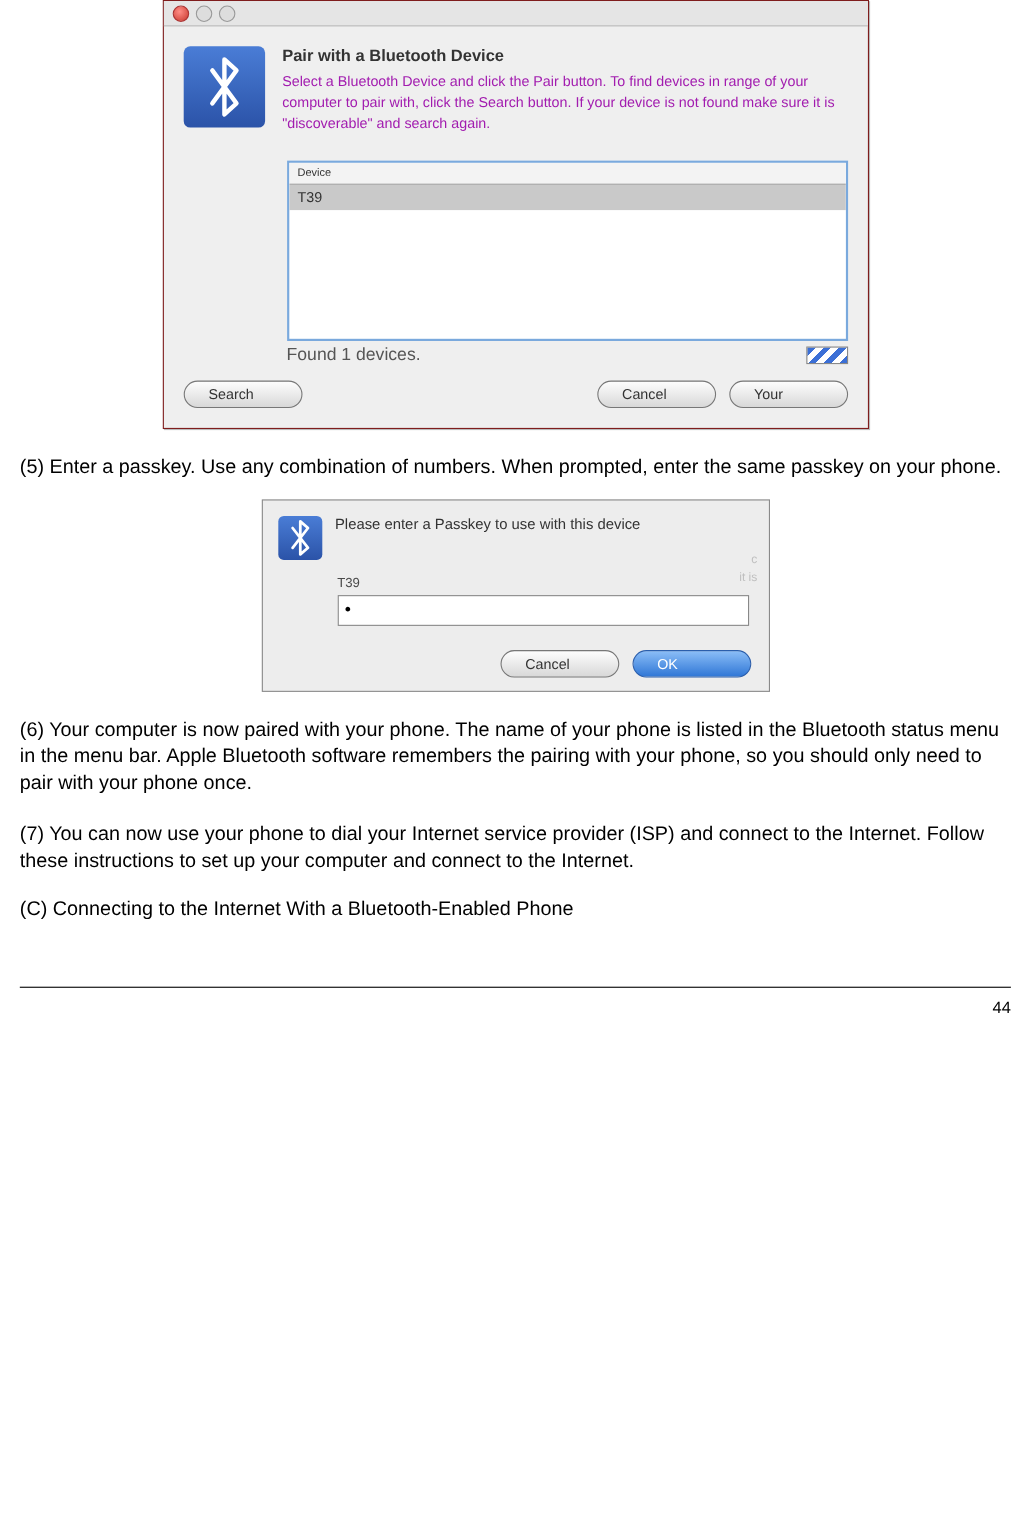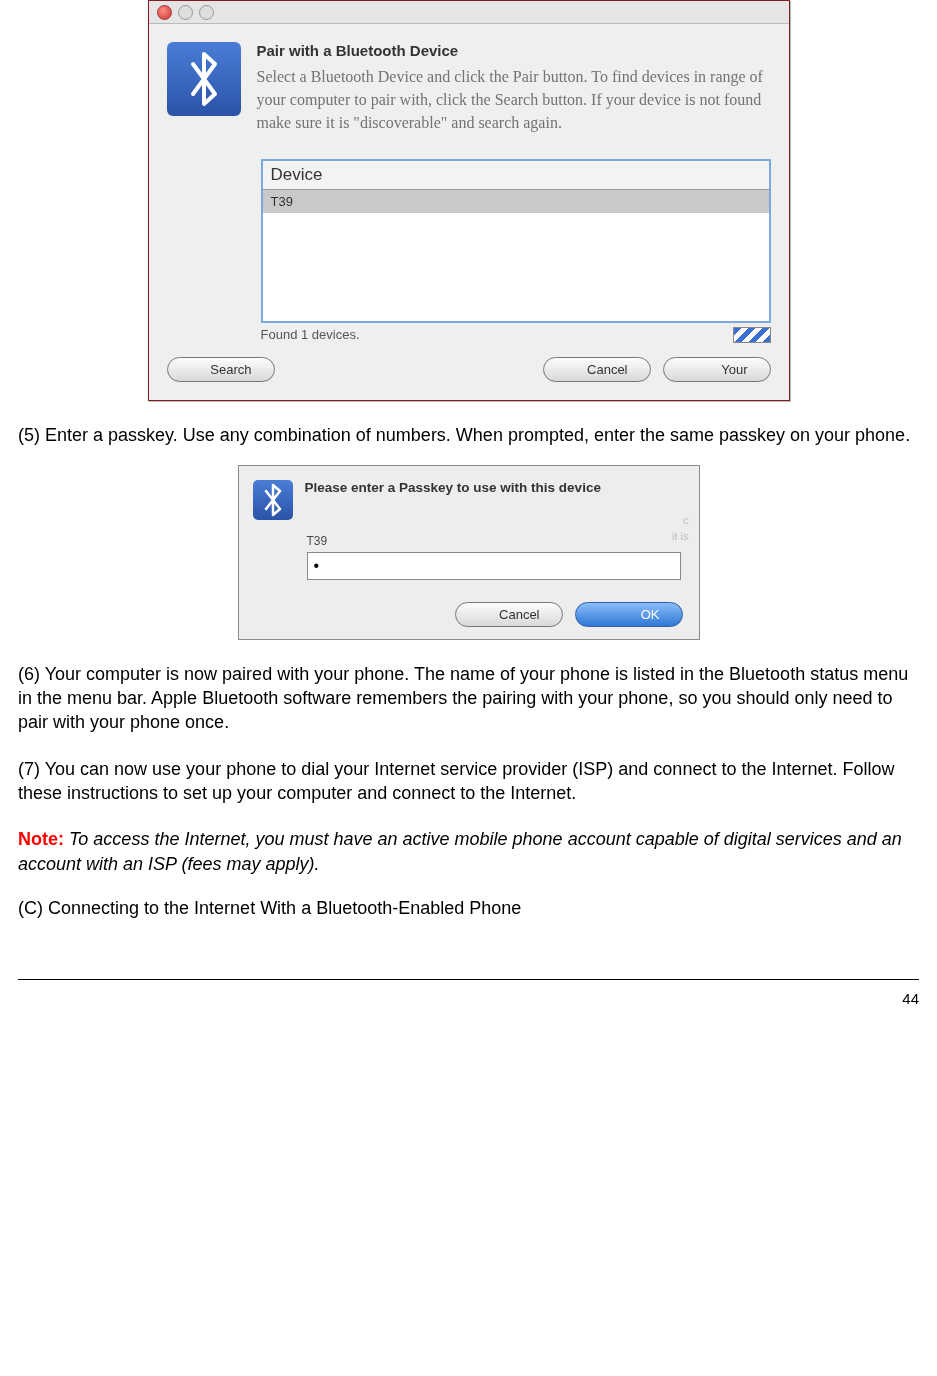--- a/index.html
+++ b/index.html
@@ -81,53 +81,53 @@
   .bt-icon svg { position:absolute; top:8px; left:16px; }
   .dlg1-text { flex:1; }
   .dlg1-title {
     font-family: "Lucida Grande", Verdana, sans-serif;
     font-weight: bold;
     font-size: 15px;
     margin-bottom: 6px;
     color: #333;
   }
   .dlg1-desc, .dlg2-desc {
-    font-family: Liberation Serif, serif;
-    font-size: 16px;
-    color: #737373;
+    font-family: Liberation Sans, sans-serif;
+    font-size: 13px;
+    color: #a21caf;
     line-height: 1.45;
   }
   .dev-box {
     margin: 14px 18px 4px 112px;
     border: 2px solid #7aa9dd;
     background: #fff;
     height: 160px;
     overflow: hidden;
   }
   .dev-header {
     font-family: "Lucida Grande", Verdana, sans-serif;
-    font-size: 17px;
+    font-size: 10px;
     padding: 4px 8px;
     border-bottom: 1px solid #999;
     background: #f3f3f3;
     color:#333;
   }
   .dev-row {
     font-family: "Lucida Grande", Verdana, sans-serif;
     font-size: 13px;
     padding: 4px 8px;
     background: #c9c9c9;
     color:#333;
   }
   .found-row {
     display:flex;
     align-items:center;
     margin: 4px 18px 10px 112px;
     font-family: "Lucida Grande", Verdana, sans-serif;
-    font-size: 13px;
+    font-size: 16px;
     color:#555;
   }
   .found-row .spacer { flex:1; }
   .barber {
     width: 36px; height: 14px;
     background: repeating-linear-gradient(-45deg, #3b6fd6 0 5px, #fff 5px 10px);
     border:1px solid #888;
   }
   .btn-row {
     display:flex;
@@ -137,21 +137,21 @@
   .btn-row .spacer { flex:1; }
   .pill {
     font-family: "Lucida Grande", Verdana, sans-serif;
     font-size: 13px;
     color:#333;
     background: linear-gradient(#fdfdfd, #d8d8d8);
     border: 1px solid #777;
     border-radius: 20px;
     padding: 4px 22px;
     min-width: 62px;
-    text-align:right;
+    text-align:left;
   }
   .pill.primary {
     background: linear-gradient(#8abdf7, #3077d6);
     color:#fff;
     border-color:#2b5eab;
   }
 
   
   .dlg2-wrap { display:flex; justify-content:center; margin-top:18px; }
   .dlg2 {
@@ -169,21 +169,21 @@
   .bt-icon2 {
     width: 40px; height: 40px;
     background: linear-gradient(#4a7dd6, #2b53a8);
     border-radius: 5px;
     position:relative;
     flex-shrink:0;
   }
   .bt-icon2 svg { position:absolute; top:3px; left:9px; }
   .dlg2-title {
     font-family: "Lucida Grande", Verdana, sans-serif;
-    font-weight: bold;
+    font-weight: normal;
     font-size: 13.5px;
     color:#333;
     margin-bottom:5px;
   }
   .dlg2-devname {
     font-family: "Lucida Grande", Verdana, sans-serif;
     font-size: 12px;
     color:#4a4a4a;
     margin: 10px 0 4px 68px;
   }
@@ -281,21 +281,18 @@
         <div class="pill">Cancel</div>
         <div class="pill primary">OK</div>
       </div>
     </div>
   </div>
 
   <div class="step">(6) Your computer is now paired with your phone. The name of your phone is listed in the Bluetooth status menu in the menu bar. Apple Bluetooth software remembers the pairing with your phone, so you should only need to pair with your phone once.</div>
 
   <div class="step">(7) You can now use your phone to dial your Internet service provider (ISP) and connect to the Internet. Follow these instructions to set up your computer and connect to the Internet.</div>
 
-  <div class="step">
-    <span class="note-label">Note:</span><span class="note-text"> To access the Internet, you must have an active mobile phone account capable of digital services and an account with an ISP (fees may apply).</span>
-  </div>
 
   <div class="section-heading">(C) Connecting to the Internet With a Bluetooth-Enabled Phone</div>
 
   <div class="hr"></div>
   <div class="page-num">44</div>
 </div>
 
 </body></html>

